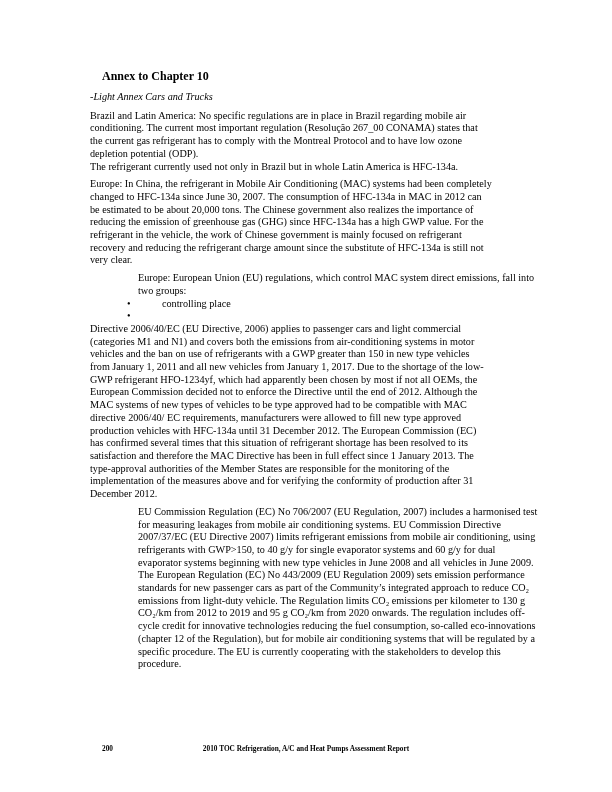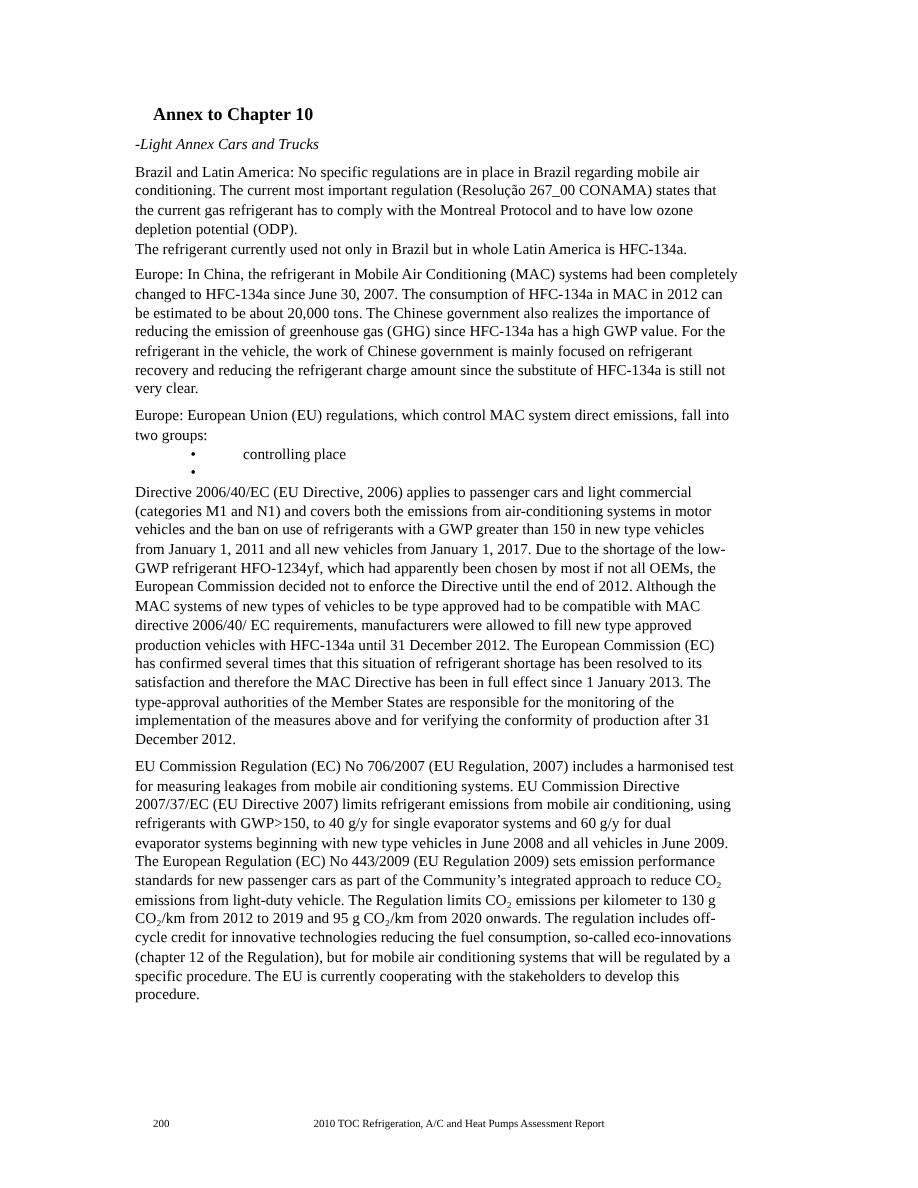--- a/index.html
+++ b/index.html
@@ -31,35 +31,35 @@
   .para {
     margin: 0 0 5px 0;
     white-space: pre;
   }
   .para .lead { font-weight: normal; }
   .section-italic {
     font-style: italic;
     margin: 0 0 6px 0;
     white-space: pre;
   }
-  .no-gap { margin-bottom: 0; }
+  .no-gap { margin-bottom: 0; margin-left: 48px; }
   .bullet-list { margin: 0; }
   .bullet-row { display: flex; white-space: pre; }
   .bullet-marker {
     margin-left: 37px;
     width: 35px;
     flex: 0 0 35px;
   }
   .footer {
     position: absolute;
     top: 744px;
     left: 90px;
     width: 432px;
     font-size: 7.3px;
-    font-weight: normal;
+    font-weight: bold;
     line-height: 9px;
     text-align: center;
   }
   .page-number {
     position: absolute;
     left: 12px;
     top: 0;
     text-align: left;
   }
 </style>

